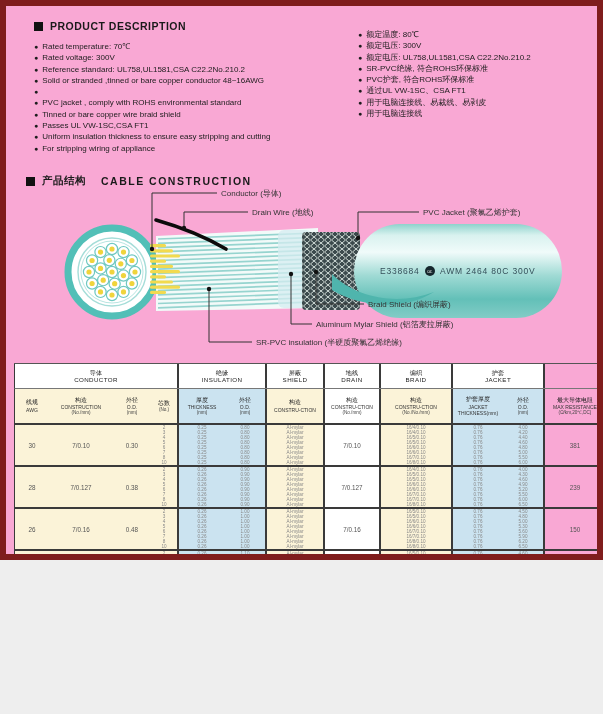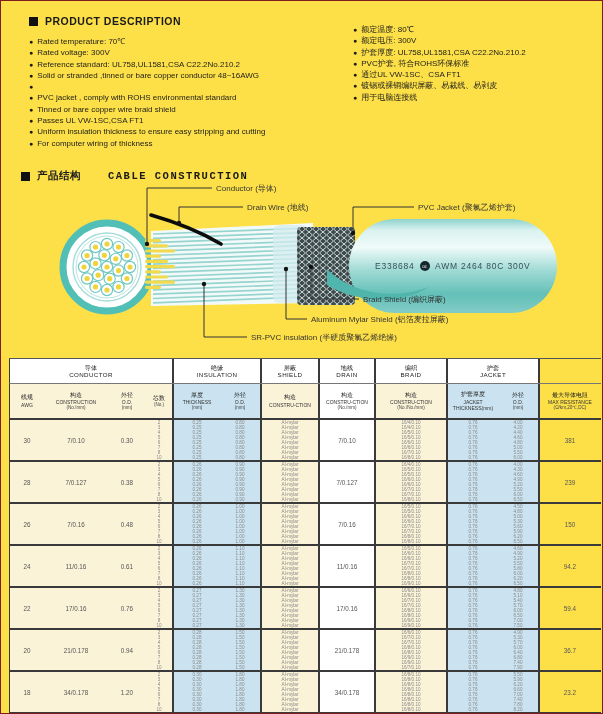--- a/index.html
+++ b/index.html
@@ -1,30 +1,30 @@
 <!DOCTYPE html>
 <html><head>
 <meta charset="utf-8">
 <style>
   html,body{margin:0;padding:0;background:#eee;}
-  #page{position:relative;width:603px;height:714px;background:#fde047;border:1px solid #7f1d1d;
+  #page{position:relative;width:603px;height:560px;background:#f9a8d4;border:6px solid #7f1d1d;
         box-sizing:border-box;overflow:hidden;font-family:"Liberation Sans",sans-serif;color:#1a1a1a;}
   
   .sec-title{display:flex;align-items:center;gap:7px;font-weight:bold;font-size:10.5px;letter-spacing:.5px;}
   .sq{width:9px;height:9px;background:#111;flex:0 0 auto;}
   
   .desc{position:absolute;}
   .desc-en{left:28px;top:14px;width:315px;}
   .desc-cn{left:352px;top:14px;width:245px;}
   .bullets{margin-top:9px;}
   .bullet-item{display:flex;gap:4px;font-size:8px;line-height:11.3px;white-space:nowrap;color:#1c1c1c;}
   .bullet-item .dot{font-size:7px;line-height:11.3px;}
   
-  .cons-title{position:absolute;left:20px;top:168px;font-family:Liberation Mono, monospace;}
-  .cons-title .en{font-weight:bold;letter-spacing:1.5px;margin-left:20px;}
+  .cons-title{position:absolute;left:20px;top:168px;}
+  .cons-title .en{font-weight:bold;letter-spacing:1.5px;margin-left:8px;}
   #diagram{position:absolute;left:0;top:172px;}
   .dia-label{font-size:8px;fill:#333;}
   .jacket-print{font-size:8.5px;fill:#35505a;letter-spacing:.8px;}
   
   .spec-table{position:absolute;left:8px;top:357px;width:592px;border-top:1.5px solid #555;
               font-family:"Liberation Sans",sans-serif;}
   .t-row,.h-row{display:flex;}
   .g{display:flex;border-right:2px solid #3a3a3a;}
   .t-row{height:40px;}
   .t-row + .t-row{border-top:2px solid #3a3a3a;}
@@ -93,50 +93,54 @@
         <div class="bullet-item">
           <span class="dot">●</span>
           <span>Passes UL VW-1SC,CSA FT1</span>
         </div>
         <div class="bullet-item">
           <span class="dot">●</span>
           <span>Uniform insulation thickness to ensure easy stripping and cutting</span>
         </div>
         <div class="bullet-item">
           <span class="dot">●</span>
-          <span>For computer wiring of thickness</span>
+          <span>For stripping wiring of appliance</span>
         </div>
       </div>
   </div>
 
   <div class="desc desc-cn">
     <div class="bullets">
         <div class="bullet-item">
           <span class="dot">●</span>
           <span>额定温度: 80℃</span>
         </div>
         <div class="bullet-item">
           <span class="dot">●</span>
           <span>额定电压: 300V</span>
         </div>
         <div class="bullet-item">
           <span class="dot">●</span>
-          <span>护套厚度: UL758,UL1581,CSA C22.2No.210.2</span>
+          <span>额定电压: UL758,UL1581,CSA C22.2No.210.2</span>
+        </div>
+        <div class="bullet-item">
+          <span class="dot">●</span>
+          <span>SR-PVC绝缘, 符合ROHS环保标准</span>
         </div>
         <div class="bullet-item">
           <span class="dot">●</span>
           <span>PVC护套, 符合ROHS环保标准</span>
         </div>
         <div class="bullet-item">
           <span class="dot">●</span>
           <span>通过UL VW-1SC、CSA FT1</span>
         </div>
         <div class="bullet-item">
           <span class="dot">●</span>
-          <span>镀锡或裸铜编织屏蔽、易裁线、易剥皮</span>
+          <span>用于电脑连接线、易裁线、易剥皮</span>
         </div>
         <div class="bullet-item">
           <span class="dot">●</span>
           <span>用于电脑连接线</span>
         </div>
       </div>
   </div>
 
   <div class="sec-title cons-title">
     <span class="sq"></span>

